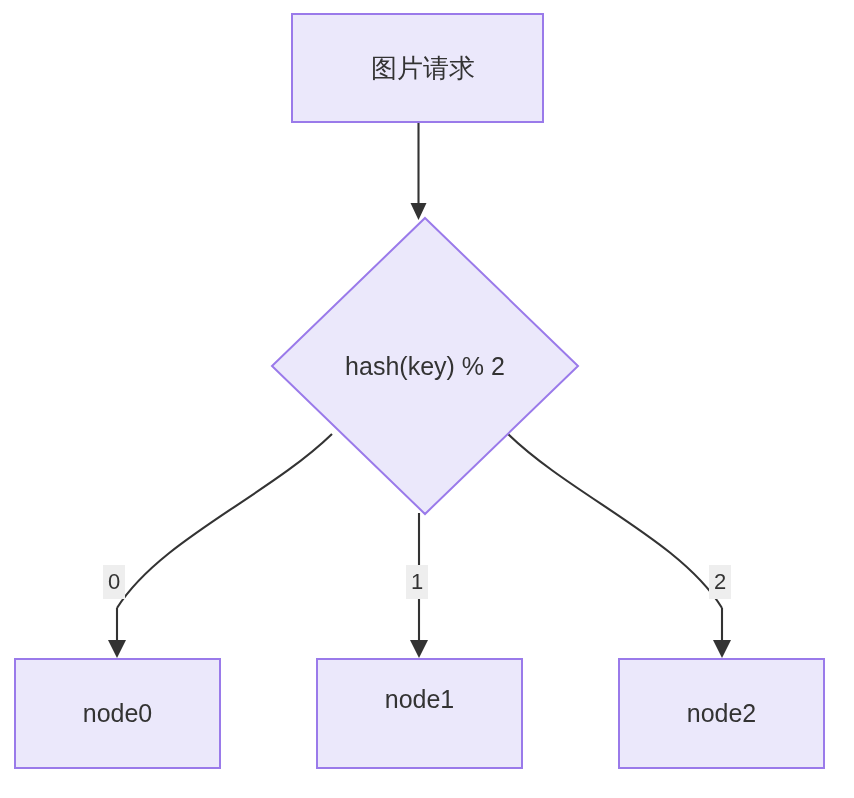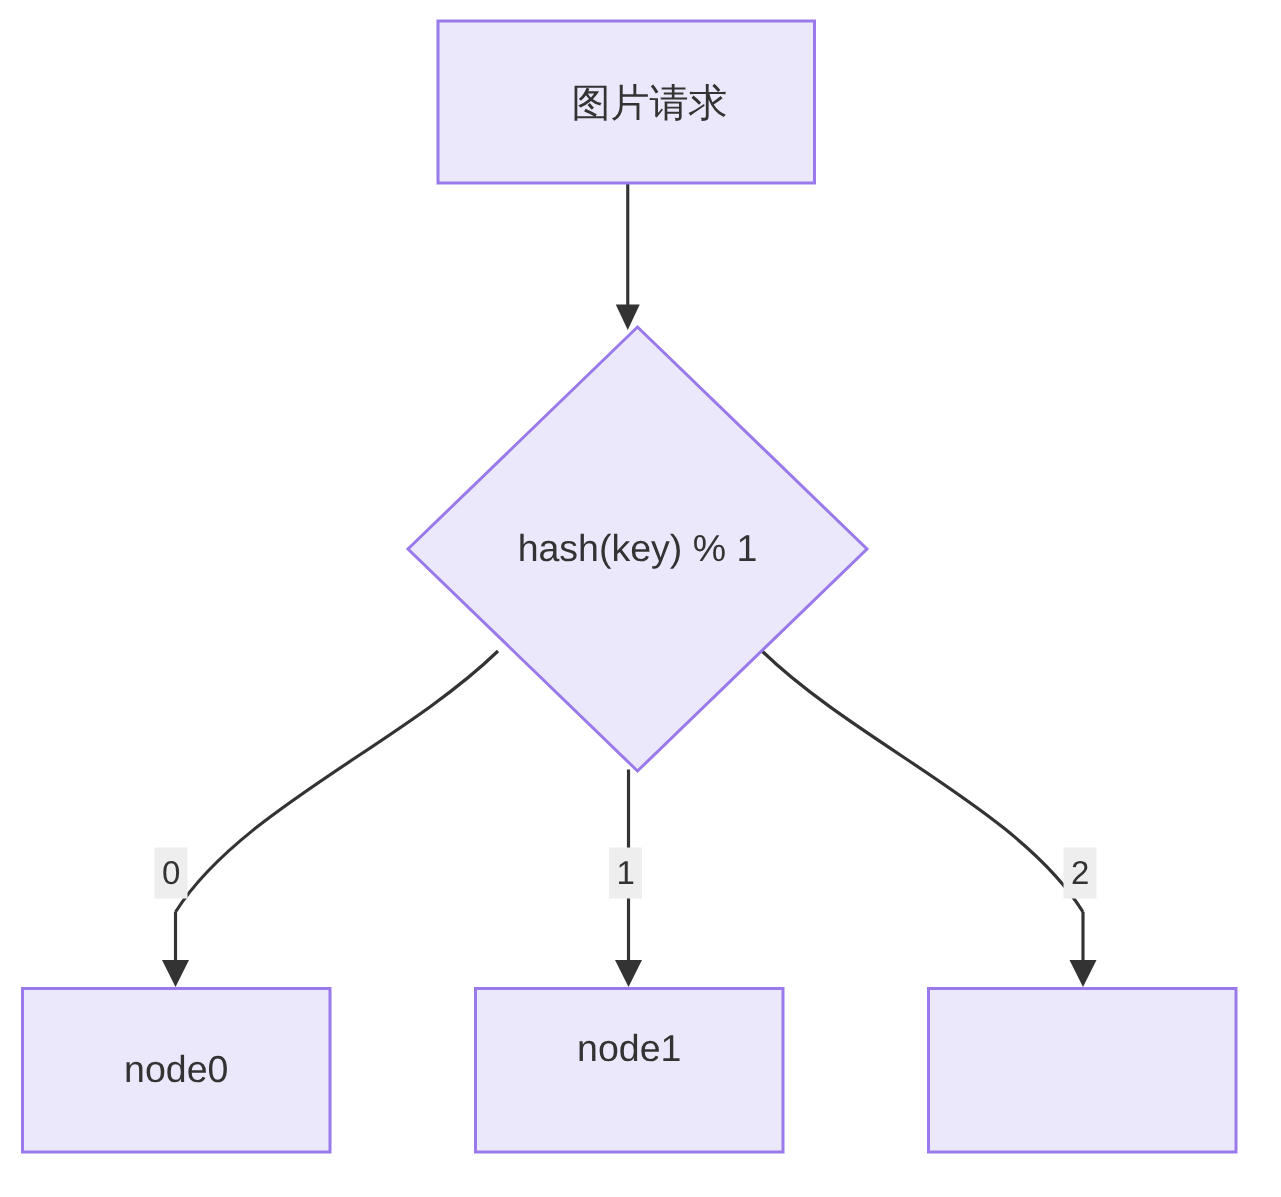--- a/index.html
+++ b/index.html
@@ -107,28 +107,29 @@
 
     <polygon class="node-shape-fill" points="425,218 578,366 425,514 272,366"></polygon>
 
     <rect class="node-shape-fill" x="15" y="659" width="205" height="109"></rect>
 
     <rect class="node-shape-fill" x="317" y="659" width="205" height="109"></rect>
 
     <rect class="node-shape-fill" x="619" y="659" width="205" height="109"></rect>
   </svg>
 
-  <div class="node-text cjk-label" style="left:290px; top:14px; width:286px; height:108px;">图片请求</div>
+  <div class="node-text cjk-label" style="left:280px; top:14px; width:286px; height:108px;">图片请求</div>
 
-  <div class="node-text diamond-label" style="left:272px; top:342px; width:306px; height:48px;">hash(key) % 1</div>
+  <div class="node-text diamond-label" style="left:272px; top:342px; width:306px; height:48px;">hash(key) % 2</div>
 
   <div class="node-text box-label" style="left:15px; top:659px; width:205px; height:109px;">node0</div>
 
   <div class="node-text box-label" style="left:317px; top:659px; width:205px; height:81px;">node1</div>
 
+  <div class="node-text box-label" style="left:619px; top:659px; width:205px; height:109px;">node2</div>
 
   <div class="edge-label" style="left:103px; top:565px;">0</div>
 
   <div class="edge-label" style="left:406px; top:565px;">1</div>
 
   <div class="edge-label" style="left:709px; top:565px;">2</div>
 
 </div>
 
 </body></html>

